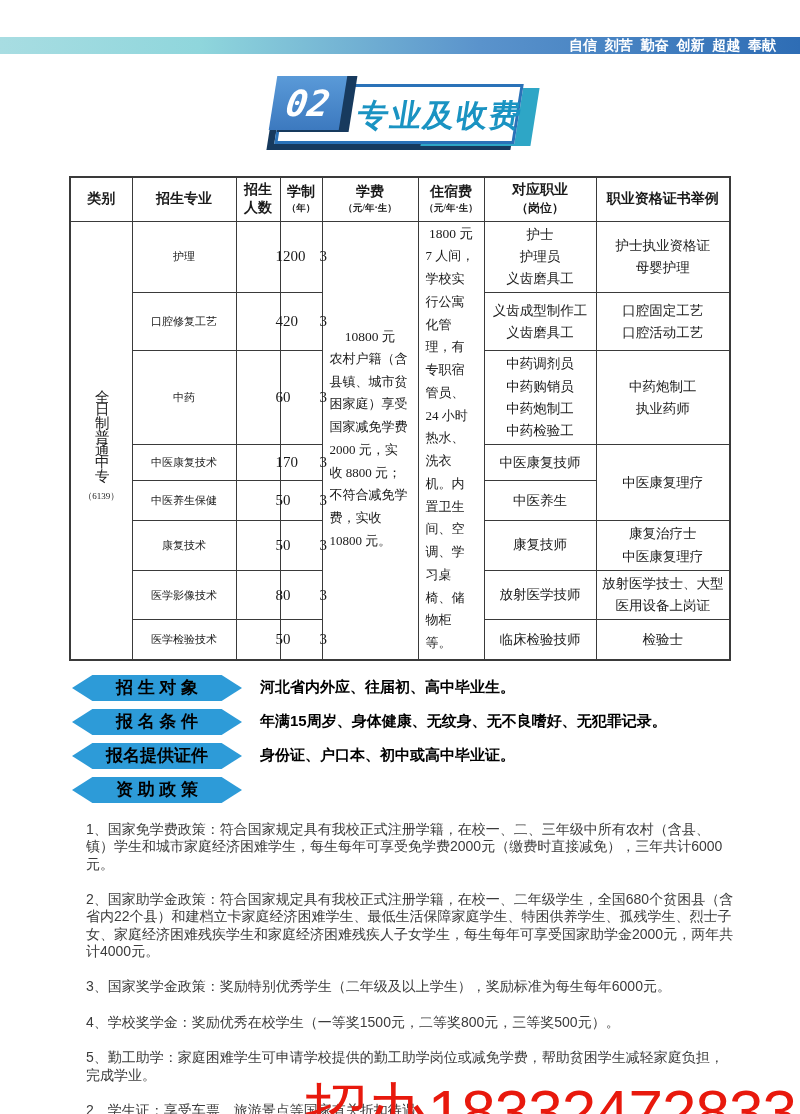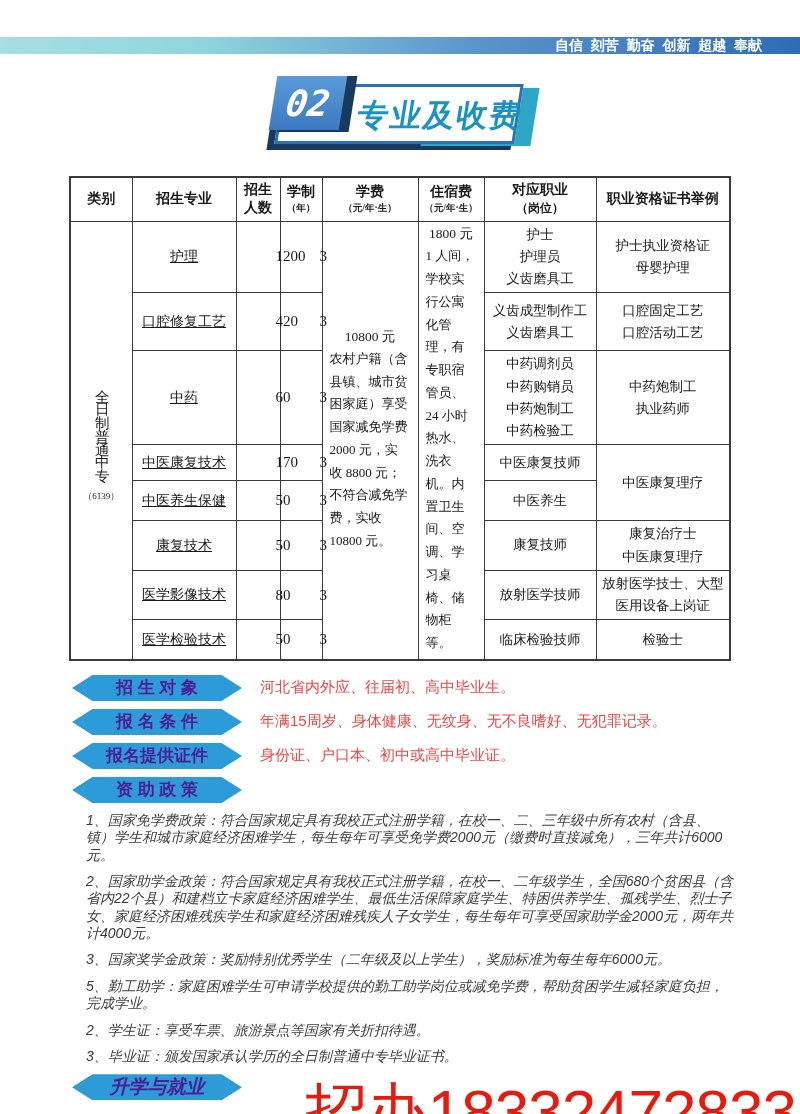--- a/index.html
+++ b/index.html
@@ -4,21 +4,21 @@
 <style>
   html,body{margin:0;padding:0;}
   body{width:800px;height:1114px;background:#ffffff;position:relative;overflow:hidden;
        font-family:"Liberation Sans","DejaVu Sans",sans-serif;color:#3b3b3b;}
   .page{position:relative;width:800px;height:1114px;}
 
   
   .top-bar{margin-top:37px;height:17px;width:100%;
     background:linear-gradient(to right,#a8dde2 0%,#8fd6dc 25%,#5a93cc 60%,#2e6db5 100%);
     display:flex;align-items:center;justify-content:flex-end;}
-  .top-bar span{color:#fff;font-weight:bold;font-size:14px;padding-right:38px;white-space:pre;margin-left:28px;}
+  .top-bar span{color:#fff;font-weight:bold;font-size:14px;padding-right:24px;white-space:pre;margin-left:28px;}
 
   
   .badge-wrap{position:relative;width:270px;height:66px;margin:30px auto 0;}
   .badge-shadow{position:absolute;left:6px;top:8px;width:244px;height:58px;background:#173a5e;transform:skewX(-9deg);}
   .badge-teal{position:absolute;right:0;top:4px;width:110px;height:58px;background:#2ea6c6;transform:skewX(-9deg);}
   .badge-box{position:absolute;left:14px;top:0;width:240px;height:60px;background:#fff;
      border:3px solid #2a72b8;transform:skewX(-9deg);box-sizing:border-box;}
   .badge-title{position:absolute;left:76px;top:8px;font-size:31px;font-weight:bold;
      color:#1a93c2;letter-spacing:2px;white-space:nowrap;}
   .num-shadow{position:absolute;left:16px;top:-8px;width:72px;height:56px;background:#173a5e;transform:skewX(-9deg);}
@@ -29,42 +29,42 @@
 
   
   table.fee-table{border-collapse:collapse;table-layout:fixed;width:660px;margin:26px auto 0;
      font-family:"Liberation Serif","DejaVu Serif",serif;color:#1a1a1a;
      border:2px solid #3a3a3a;}
   .fee-table th,.fee-table td{border:1px solid #3a3a3a;text-align:center;vertical-align:middle;padding:2px;}
   .fee-table th{font-size:14px;font-weight:bold;}
   .fee-table th .sub{display:block;font-size:9.5px;font-weight:bold;margin-top:1px;}
   .fee-table th .sub2{display:block;font-size:12px;font-weight:bold;margin-top:1px;}
   .pre{white-space:pre-line;}
-  td.major{font-size:14px;text-decoration:underline;}
+  td.major{font-size:11px;}
   td.num{font-size:15px;padding-left:39px;}
   td.jobs,td.cert{font-size:13.5px;line-height:1.65;}
   td.feecell{vertical-align:middle;margin-top:44px;}
   .amt{text-align:center;font-size:13.5px;margin-bottom:2px;}
   .feenote{text-align:left;font-size:13px;line-height:1.75;padding:0 5px;}
   .cat-cell{vertical-align:middle;}
   .v-text{writing-mode:vertical-rl;letter-spacing:13px;font-size:14.5px;margin:0 auto;line-height:1.1;}
   .cat-code{font-size:9px;margin-top:21px;}
 
   
   .sections{margin:14px 64px 0 72px;}
   .banner{width:170px;height:26px;flex:none;background:#2d9bd8;
      clip-path:polygon(0 50%,12% 0,88% 0,100% 50%,88% 100%,12% 100%);
      display:flex;align-items:center;justify-content:center;
-     color:#4c1d95;font-weight:bold;font-size:17px;white-space:pre;}
+     color:#000000;font-weight:bold;font-size:17px;white-space:pre;}
   .banner.lg{font-size:19px;font-style:italic;}
   .section-row{display:flex;align-items:center;margin-bottom:8px;height:26px;}
-  .section-row .stext{margin-left:18px;font-size:15px;color:#ef4444;}
+  .section-row .stext{margin-left:18px;font-size:15px;color:#000000;font-weight:bold;}
   .section-block{margin-top:6px;}
   .plist{margin:4px 0 0 14px;}
-  .plist p{margin:9px 0;font-size:14px;line-height:1.24;color:#3b3b3b;font-style:italic;}
+  .plist p{margin:18px 0;font-size:14px;line-height:1.24;color:#3b3b3b;}
 
   
   .wave{position:absolute;left:0;bottom:0;width:800px;height:42px;z-index:1;}
   .watermark{position:absolute;right:4px;bottom:8px;z-index:5;
      color:#e8190d;font-size:62px;line-height:1;white-space:nowrap;letter-spacing:-1px;}
 </style>
 </head>
 <body>
 
 <div class="page">
@@ -126,21 +126,21 @@
       </td>
       <td class="major">护理</td>
       <td class="num">1200</td>
       <td class="num">3</td>
       <td rowspan="8" class="feecell">
         <div class="amt">10800 元</div>
         <div class="feenote">农村户籍（含县镇、城市贫困家庭）享受国家减免学费 2000 元，实收 8800 元；不符合减免学费，实收 10800 元。</div>
       </td>
       <td rowspan="8" class="feecell">
         <div class="amt">1800 元</div>
-        <div class="feenote">1 人间，学校实行公寓化管理，有专职宿管员、24 小时热水、洗衣机。内置卫生间、空调、学习桌椅、储物柜等。</div>
+        <div class="feenote">7 人间，学校实行公寓化管理，有专职宿管员、24 小时热水、洗衣机。内置卫生间、空调、学习桌椅、储物柜等。</div>
       </td>
       <td class="jobs pre">护士
 护理员
 义齿磨具工</td>
       <td class="cert pre">护士执业资格证
 母婴护理</td>
     </tr>
     <tr style="height:58px">
       <td class="major">口腔修复工艺</td>
       <td class="num">420</td>
@@ -223,20 +223,21 @@
     </div>
 
     <div class="section-block">
       <div class="banner">
         <span>资 助 政 策</span>
       </div>
       <div class="plist">
         <p>1、国家免学费政策：符合国家规定具有我校正式注册学籍，在校一、二、三年级中所有农村（含县、镇）学生和城市家庭经济困难学生，每生每年可享受免学费2000元（缴费时直接减免），三年共计6000元。</p>
         <p>2、国家助学金政策：符合国家规定具有我校正式注册学籍，在校一、二年级学生，全国680个贫困县（含省内22个县）和建档立卡家庭经济困难学生、最低生活保障家庭学生、特困供养学生、孤残学生、烈士子女、家庭经济困难残疾学生和家庭经济困难残疾人子女学生，每生每年可享受国家助学金2000元，两年共计4000元。</p>
         <p>3、国家奖学金政策：奖励特别优秀学生（二年级及以上学生），奖励标准为每生每年6000元。</p>
+        <p>4、学校奖学金：奖励优秀在校学生（一等奖1500元，二等奖800元，三等奖500元）。</p>
         <p>5、勤工助学：家庭困难学生可申请学校提供的勤工助学岗位或减免学费，帮助贫困学生减轻家庭负担，完成学业。</p>
       </div>
     </div>
 
     <div class="section-block">
       <div class="plist">
         <p>2、学生证：享受车票、旅游景点等国家有关折扣待遇。</p>
         <p>3、毕业证：颁发国家承认学历的全日制普通中专毕业证书。</p>
       </div>
     </div>

